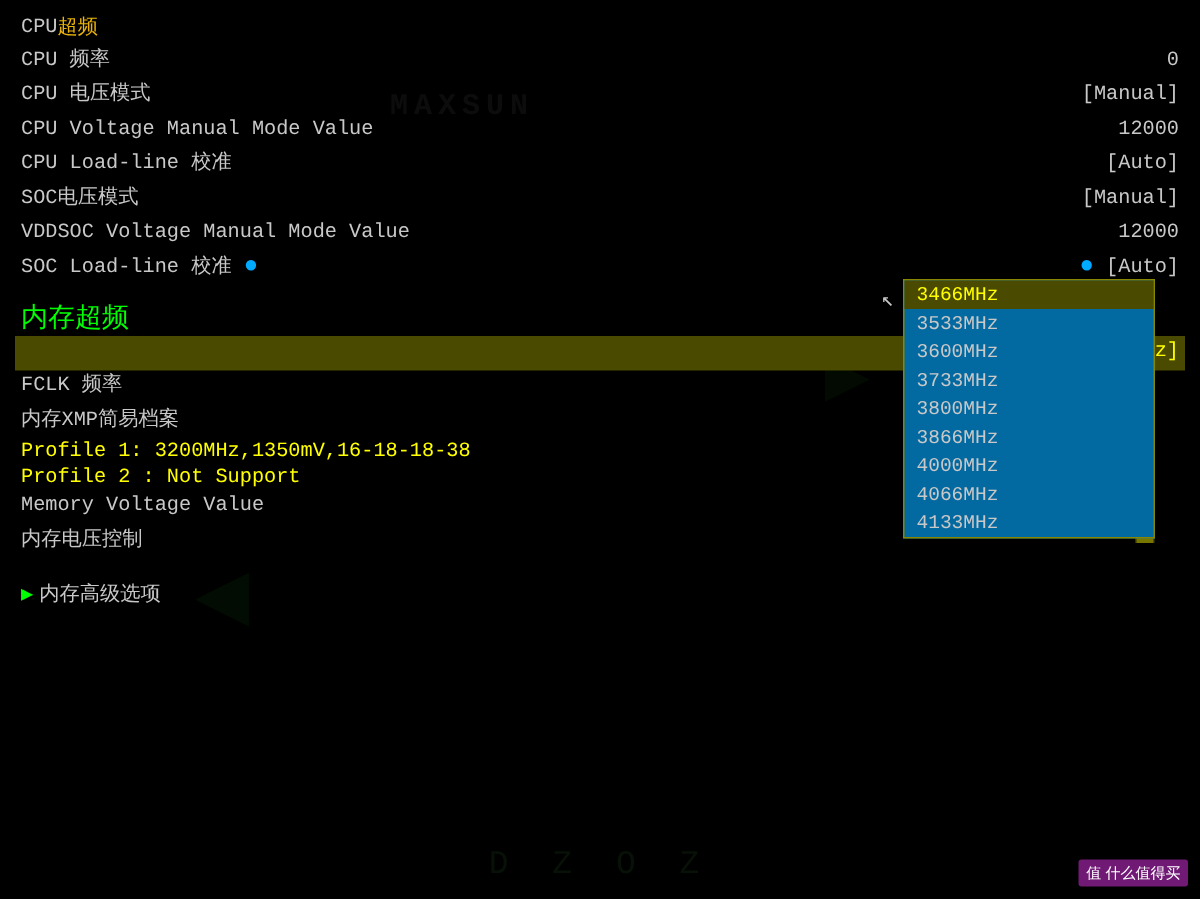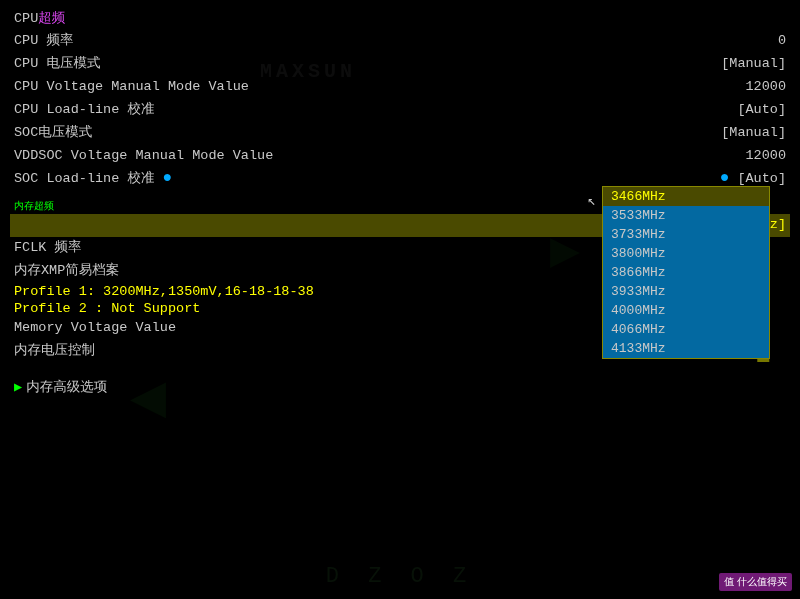--- a/index.html
+++ b/index.html
@@ -60,40 +60,40 @@
     .bios-row .value.bracket {
       color: #c8c8c8;
     }
 
     .bios-row .value.yellow-bracket {
       color: #ffff00;
     }
 
     .section-header {
       color: #00ff00;
-      font-size: 10px;
+      font-size: 18px;
       padding: 3px 4px 1px 4px;
       margin-top: 6px;
     }
 
     .cpu-header {
       display: flex;
       align-items: center;
       gap: 0;
       padding: 1px 4px;
       font-size: 13.5px;
       margin-bottom: 2px;
     }
 
     .cpu-header .cpu-label {
       color: #c8c8c8;
     }
 
     .cpu-header .cpu-oc {
-      color: #d946ef;
+      color: #eab308;
     }
 
     
     .info-yellow {
       color: #ffff00;
       font-size: 13.5px;
       padding: 1px 4px;
     }
 
     
@@ -277,30 +277,30 @@
   </div>
 
   <div class="dropdown-overlay" style="position:absolute; top:186px; right:30px; width:168px;">
     <div class="dropdown-item selected">
       <span>3466MHz</span>
     </div>
     <div class="dropdown-item">
       <span>3533MHz</span>
     </div>
     <div class="dropdown-item">
+      <span>3600MHz</span>
+    </div>
+    <div class="dropdown-item">
       <span>3733MHz</span>
     </div>
     <div class="dropdown-item">
       <span>3800MHz</span>
     </div>
     <div class="dropdown-item">
       <span>3866MHz</span>
-    </div>
-    <div class="dropdown-item">
-      <span>3933MHz</span>
     </div>
     <div class="dropdown-item">
       <span>4000MHz</span>
     </div>
     <div class="dropdown-item">
       <span>4066MHz</span>
     </div>
     <div class="dropdown-item">
       <span>4133MHz</span>
     </div>

